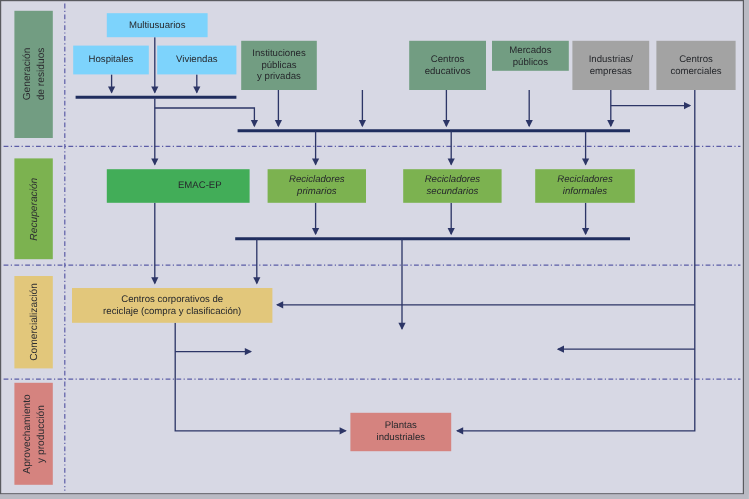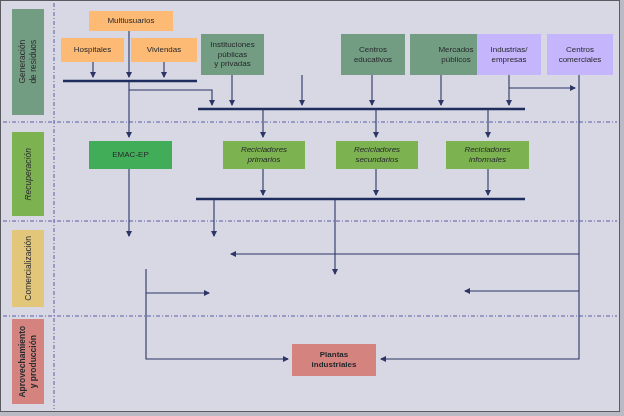--- a/index.html
+++ b/index.html
@@ -20,27 +20,27 @@
   }
   .vstage > span {
     flex:none; transform:rotate(-90deg);
     white-space:pre-line; text-align:center;
     font-size:8.5px; line-height:1.25; color:#2c2c30;
   }
   .s1 > span { width:100px; }
   .s2 > span { width:80px; }
   .s3 > span { width:74px; }
   .s4 > span { width:82px; }
-  .household { background:#fdba74; }
+  .household { background:#7dd3fc; }
   .sage      { background:#729d82; }
-  .sage2     { background:#c4b5fd; }
-  .emac      { background:#42ad58; }
+  .sage2     { background:#a3a3a3; }
+  .emac      { background:#42ad58;padding-left:36px; }
   .recycler  { background:#7cb250;font-style:italic; }
   .commerce  { background:#e2c77b; }
-  .plant     { background:#d5837f;font-weight:bold; }
+  .plant     { background:#d5837f; }
 </style>
 </head>
 <body>
 
 <div id="canvas">
 
   <svg class="wires" width="618" height="410" viewBox="0 0 618 410">
     <defs>
       <marker id="arr" markerUnits="userSpaceOnUse" markerWidth="7" markerHeight="7" refX="5.5" refY="3.5" orient="auto">
         <path d="M0.5,0.5 L6.5,3.5 L0.5,6.5 Z" fill="#2c3566"></path>
@@ -106,32 +106,34 @@
 
   <div class="node household" style="left:88px; top:10px; width:84px; height:20px;">Multiusuarios</div>
   <div class="node household" style="left:60px; top:37px; width:63px; height:24px;">Hospitales</div>
   <div class="node sage" style="left:200px; top:33px; width:63px; height:41px;">Instituciones
 públicas
 y privadas</div>
 
   <div class="node household" style="left:130px; top:37px; width:66px; height:24px;">Viviendas</div>
   <div class="node sage" style="left:340px; top:33px; width:64px; height:41px;">Centros
 educativos</div>
-  <div class="node sage" style="left:409px; top:33px; width:64px; height:41px;padding-left:14px;">Mercados
+  <div class="node sage" style="left:409px; top:33px; width:64px; height:25px;">Mercados
 públicos</div>
   <div class="node sage2" style="left:476px; top:33px; width:64px; height:41px;">Industrias/
 empresas</div>
   <div class="node sage2" style="left:546px; top:33px; width:66px; height:41px;">Centros
 comerciales</div>
 
   <div class="node emac" style="left:88px; top:140px; width:83px; height:28px;">EMAC-EP</div>
   <div class="node recycler" style="left:222px; top:140px; width:82px; height:28px;">Recicladores
 primarios</div>
   <div class="node recycler" style="left:335px; top:140px; width:82px; height:28px;">Recicladores
 secundarios</div>
   <div class="node recycler" style="left:445px; top:140px; width:83px; height:28px;">Recicladores
 informales</div>
 
+  <div class="node commerce" style="left:59px; top:239px; width:167px; height:29px;">Centros corporativos de
+reciclaje (compra y clasificación)</div>
 
   <div class="node plant" style="left:291px; top:343px; width:84px; height:32px;">Plantas
 industriales</div>
 
 </div>
 
 </body></html>

